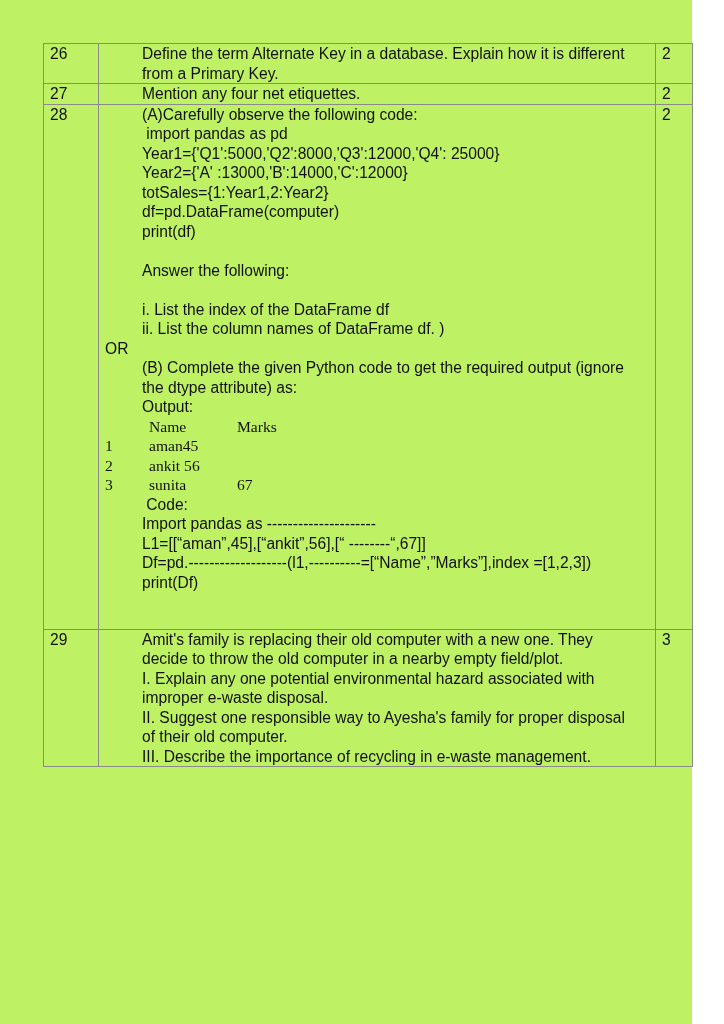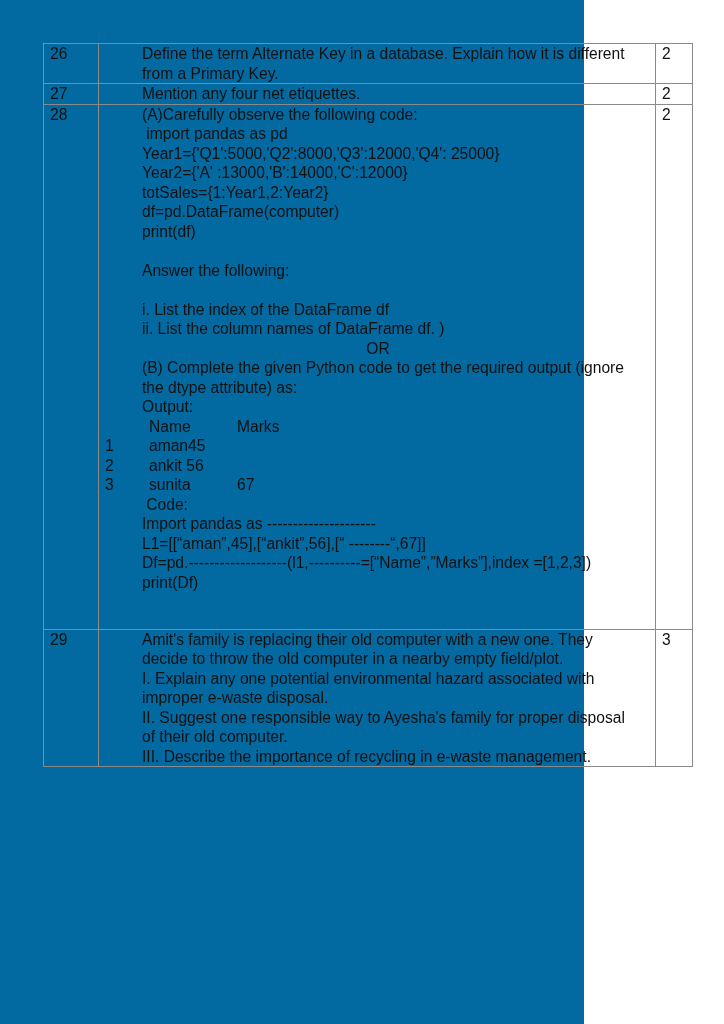--- a/index.html
+++ b/index.html
@@ -1,38 +1,38 @@
 <!DOCTYPE html>
 <html><head>
 <meta charset="utf-8">
 <style>
   html, body { margin: 0; padding: 0; background: #ffffff; }
   body { width: 724px; height: 1024px; position: relative; overflow: hidden; }
   .page {
-    position: absolute; left: 0; top: 0; width: 584px; height: 1024px; background: #0369a1;
+    position: absolute; left: 0; top: 0; width: 692px; height: 1024px; background: #bef264;
     font-family: "Liberation Sans", sans-serif; color: #111;
   }
   table.qtable {
     position: absolute; left: 43px; top: 43px;
     border-collapse: collapse; width: 649px; table-layout: fixed;
     font-size: 15.6px; line-height: 19.5px;
   }
   table.qtable td {
     border: 1.2px solid #8a8a8a; vertical-align: top; padding: 0 4px 0 6px;
   }
   col.c-qno { width: 55px; }
   col.c-q { width: 557px; }
   col.c-m { width: 37px; }
   .qno { padding-left: 6px; }
   .marks { padding-left: 8px; }
   .line { display: block; white-space: pre; margin-left: 37px; }
   .blank { height: 19.5px; display: block; }
-  .center { text-align: center; display: block; }
+  .center { text-align: left; display: block; }
   .bold { font-weight: bold; }
-  .out-row { display: flex; }
+  .out-row { display: flex; font-family: Liberation Serif, serif; }
   .out-idx { width: 44px; }
   .out-name { width: 88px; }
   .section-hdr td { line-height: 19px; }
 </style>
 </head>
 <body>
 
 <div class="page">
   <table class="qtable">
     <colgroup>

